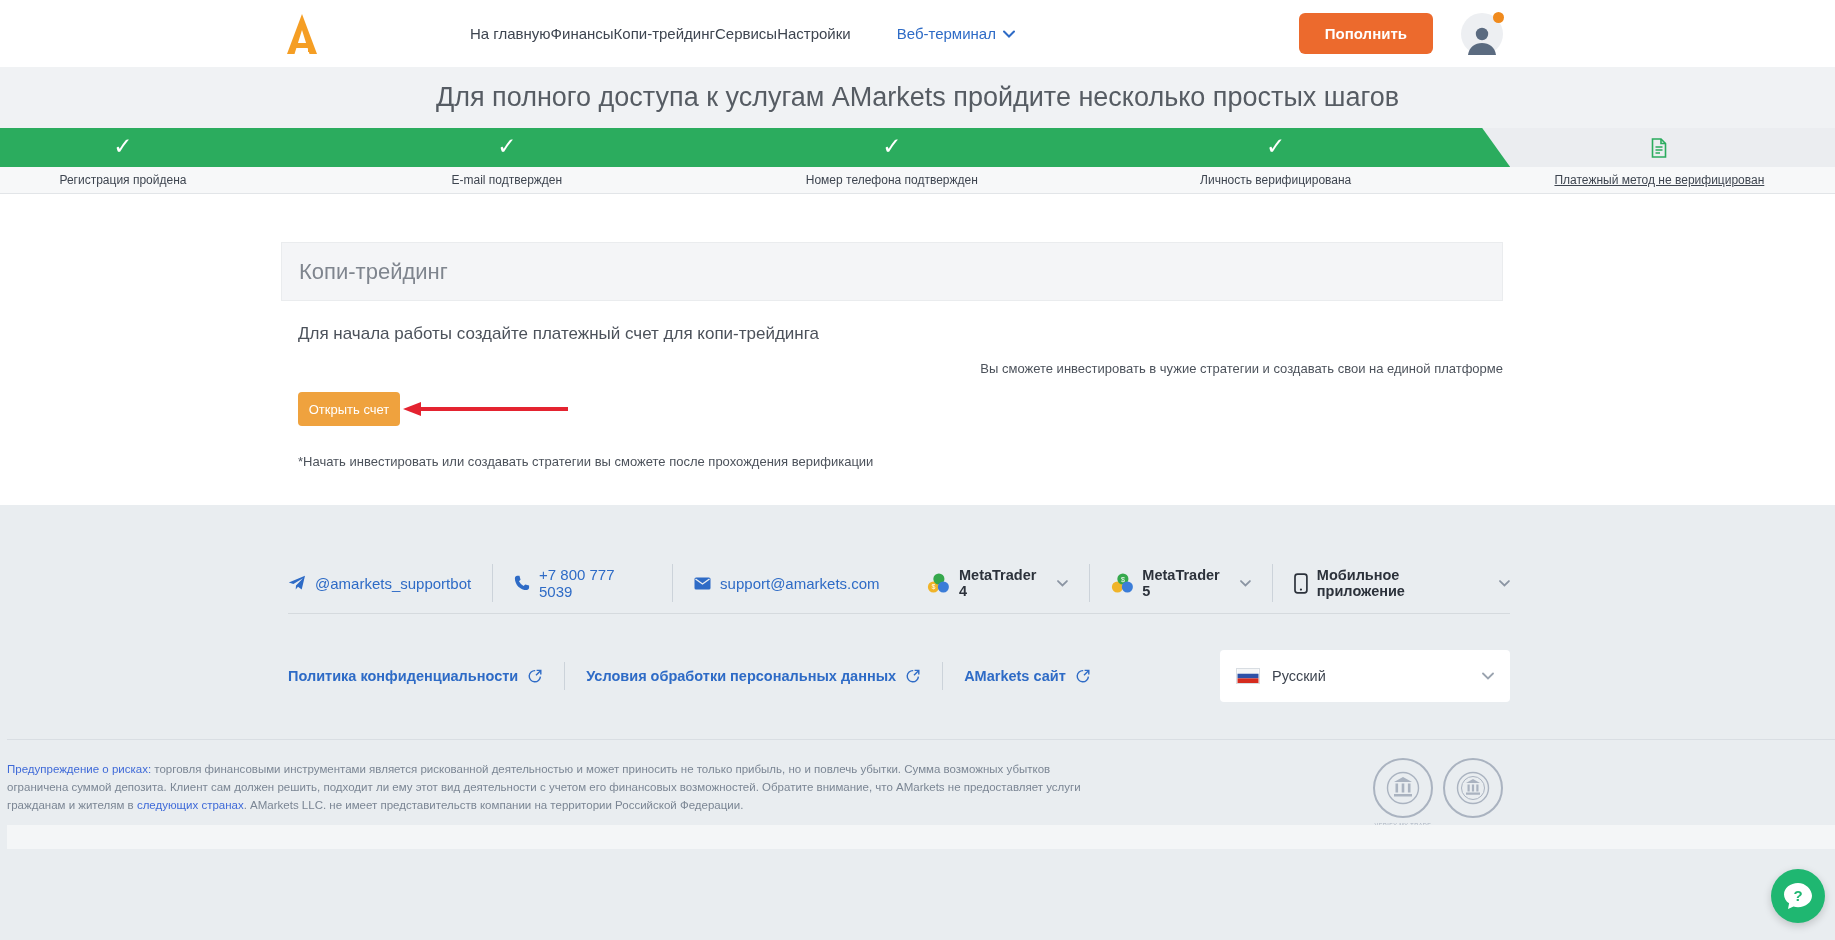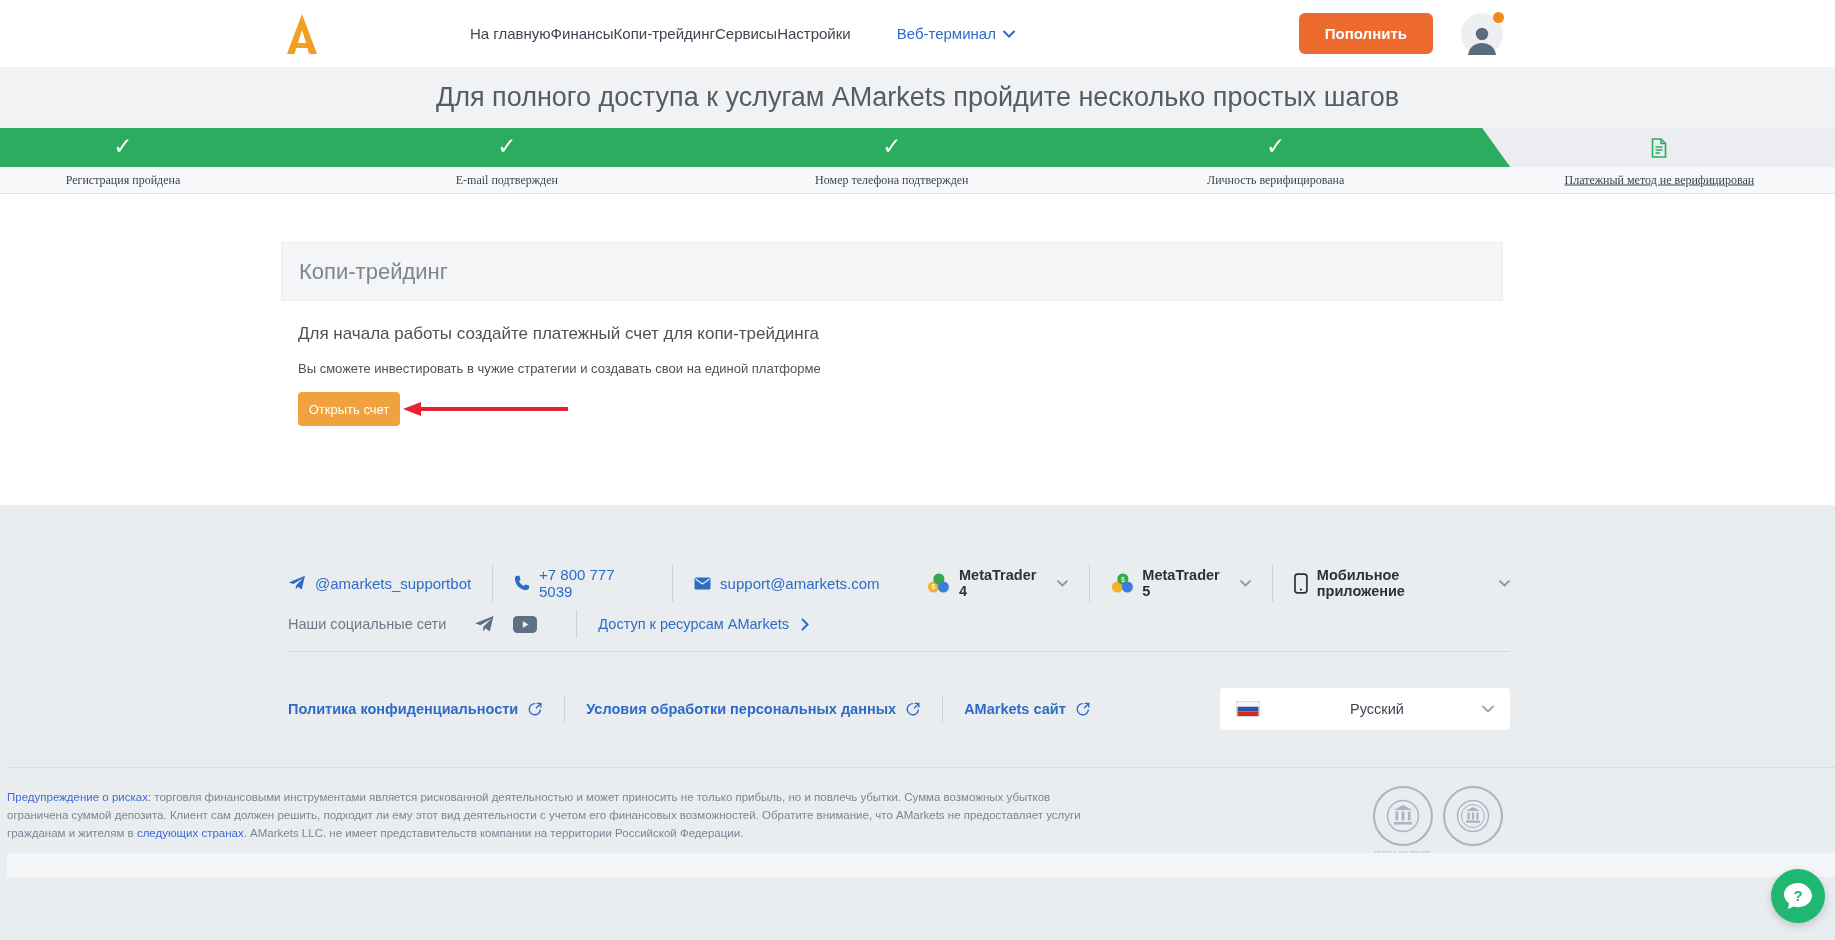--- a/index.html
+++ b/index.html
@@ -26,30 +26,30 @@
   .banner span { font-size:27px; color:#565c63; }
 
   
   .progress { position:relative; height:39px; background:#ebedf0; }
   .progress .green { position:absolute; left:0; top:0; bottom:0; width:82.3%; background:#2bac5e;
                      clip-path:polygon(0 0, calc(100% - 28px) 0, 100% 100%, 0 100%); }
   .check { position:absolute; top:50%; transform:translate(-50%,-55%); color:#fff; font-size:23px; line-height:1; }
   .doc-icon { position:absolute; top:50%; transform:translate(-50%,-50%); }
   .steps-labels { position:relative; height:27px; background:#f7f8f9; border-bottom:1px solid #e2e5e8; }
   .steps-labels span, .steps-labels a { position:absolute; top:50%; transform:translate(-50%,-50%);
-       font-size:12px; color:#3e4550; white-space:nowrap;font-family:Liberation Serif, serif; }
+       font-size:12px; color:#3e4550; white-space:nowrap; }
   .steps-labels a.pending { text-decoration:underline; cursor:pointer; }
 
   
   .main { background:#fff; height:311px; }
   .card { width:1222px; margin-left:281px; padding-top:48px; }
   .card-header { height:59px; background:#f4f5f7; border:1px solid #eaecee; display:flex; align-items:center; padding-left:17px; }
   .card-header h2 { font-size:22px; font-weight:normal; color:#7f858e; }
   .subtitle { margin:23px 0 0 17px; font-size:17px; color:#4c525b; }
-  .desc { margin:17px 0 0 17px; font-size:13px; color:#4c525b; }
+  .desc { margin:17px 0 0 17px; font-size:13px; color:#4c525b;text-align:right; }
   .btn-row { display:flex; align-items:center; margin:16px 0 0 17px; }
   .open-btn { width:102px; height:34px; background:#efa23e; border:none; border-radius:4px;
               color:#fff; font-family:inherit; font-size:13px; cursor:pointer; }
   .arrow { display:flex; align-items:center; margin-left:3px; }
   .arrow-head { width:0; height:0; border-top:7px solid transparent; border-bottom:7px solid transparent; border-right:18px solid #e42330; }
   .arrow-line { width:148px; height:4px; background:#e42330; margin-left:-1px; }
   .footnote { margin:28px 0 0 17px; font-size:13px; color:#4c525b; }
 
   
   footer { background:#e9edf0; height:435px; position:relative;padding-left:7px; }
@@ -65,22 +65,22 @@
   .social { display:flex; align-items:center; margin-top:8px; height:30px; }
   .social .lbl { color:#6f7987; font-size:14.5px; margin-right:28px; }
   .sicon { cursor:pointer; display:flex; align-items:center; margin-right:18px; }
   .res-link { display:flex; align-items:center; gap:12px; cursor:pointer; text-decoration:none; }
   .res-link span { color:#2e6bc6; font-size:14.5px; }
   .divider { height:1px; background:#d5dade; margin-top:12px; }
   .links-row { margin-top:36px; display:flex; align-items:center; justify-content:space-between; }
   .links { display:flex; align-items:center; }
   .link { display:flex; align-items:center; gap:9px; cursor:pointer; text-decoration:none; }
   .link span { color:#2e6bc6; font-size:14.5px; font-weight:bold; }
-  .lang-select { width:290px; height:42px; background:#fff; border-radius:4px; display:flex; align-items:center;
-                 padding:0 16px; cursor:pointer;text-align:center; }
+  .lang-select { width:290px; height:52px; background:#fff; border-radius:4px; display:flex; align-items:center;
+                 padding:0 16px; cursor:pointer; }
   .lang-select .flag { margin-right:12px; border:1px solid #d8dde2; }
   .lang-select span { font-size:14.5px; color:#3e4550; flex:1; }
   .legal { margin-top:14px; font-size:11.5px; color:#8a94a3; }
   .risk-section { margin-top:37px; border-top:1px solid #d9dee3; height:110px; position:relative; }
   .risk { width:1075px; padding-top:20px; font-size:11.5px; line-height:18px; color:#7b8694; }
   .risk a { color:#3f6ad8; text-decoration:none; cursor:pointer; }
   .badges { position:absolute; right:332px; top:18px; display:flex; gap:10px; }
   .badge { width:60px; height:60px; border-radius:50%; border:2px solid #aab3c0; display:flex; align-items:center; justify-content:center; position:relative; }
   .badge .tiny { position:absolute; bottom:-12px; left:50%; transform:translateX(-50%); font-size:5.5px; color:#aab3c0; white-space:nowrap; letter-spacing:.5px; }
   .bottom-strip { position:absolute; bottom:0; left:0; right:0; height:24px; background:#f4f6f7; }
@@ -153,20 +153,21 @@
     </div>
     <p class="subtitle">Для начала работы создайте платежный счет для копи-трейдинга</p>
     <p class="desc">Вы сможете инвестировать в чужие стратегии и создавать свои на единой платформе</p>
     <div class="btn-row">
       <button class="open-btn">Открыть счет</button>
       <div class="arrow">
         <div class="arrow-head"></div>
         <div class="arrow-line"></div>
       </div>
     </div>
+    <p class="footnote">*Начать инвестировать или создавать стратегии вы сможете после прохождения верификации</p>
   </div>
 </div>
 
 <footer>
   <div class="fcontent">
 
     <div class="contacts">
       <a class="c-item">
         <svg width="18" height="16" viewBox="0 0 18 16">
             <path d="M17 .8 L.8 7.4 l4.6 1.7 L15 3.3 8 10.4 l-.3 4.2 2.3-2.8 3.7 2.8 z" fill="#2e6bc6"></path>
@@ -220,41 +221,20 @@
             <rect x="1" y="1" width="12" height="19" rx="2.6" fill="none" stroke="#2c323b" stroke-width="1.7"></rect>
             <circle cx="7" cy="16.6" r="1.1" fill="#2c323b"></circle>
           </svg>
         <span>Мобильное приложение</span>
         <svg width="11" height="7" viewBox="0 0 11 7">
             <path d="M1 1 L5.5 5.5 L10 1" fill="none" stroke="#8b95a3" stroke-width="1.8" stroke-linecap="round"></path>
           </svg>
       </div>
     </div>
 
-    <div class="social">
-      <span class="lbl">Наши социальные сети</span>
-      <a class="sicon">
-        <svg width="21" height="18" viewBox="0 0 18 16">
-            <path d="M17 .8 L.8 7.4 l4.6 1.7 L15 3.3 8 10.4 l-.3 4.2 2.3-2.8 3.7 2.8 z" fill="#5e7084"></path>
-          </svg>
-      </a>
-      <a class="sicon">
-        <svg width="24" height="17" viewBox="0 0 24 17">
-            <rect width="24" height="17" rx="4.5" fill="#5e7084"></rect>
-            <path d="M9.8 5 L15.5 8.5 L9.8 12 Z" fill="#e9edf0"></path>
-          </svg>
-      </a>
-      <div class="vd short"></div>
-      <a class="res-link">
-        <span>Доступ к ресурсам AMarkets</span>
-        <svg width="8" height="13" viewBox="0 0 8 13">
-            <path d="M1.5 1.5 L6.5 6.5 L1.5 11.5" fill="none" stroke="#2e6bc6" stroke-width="2" stroke-linecap="round"></path>
-          </svg>
-      </a>
-    </div>
 
     <div class="divider"></div>
 
     <div class="links-row">
       <div class="links">
         <a class="link">
           <span>Политика конфиденциальности</span>
           <svg width="16" height="16" viewBox="0 0 16 16">
               <path d="M13.4 8.6 a5.6 5.6 0 1 1 -5.2-6" fill="none" stroke="#2e6bc6" stroke-width="1.4"></path>
               <path d="M9.6 2.4 H13.8 V6.6 M13.8 2.4 L9 7.2" fill="none" stroke="#2e6bc6" stroke-width="1.4"></path>

